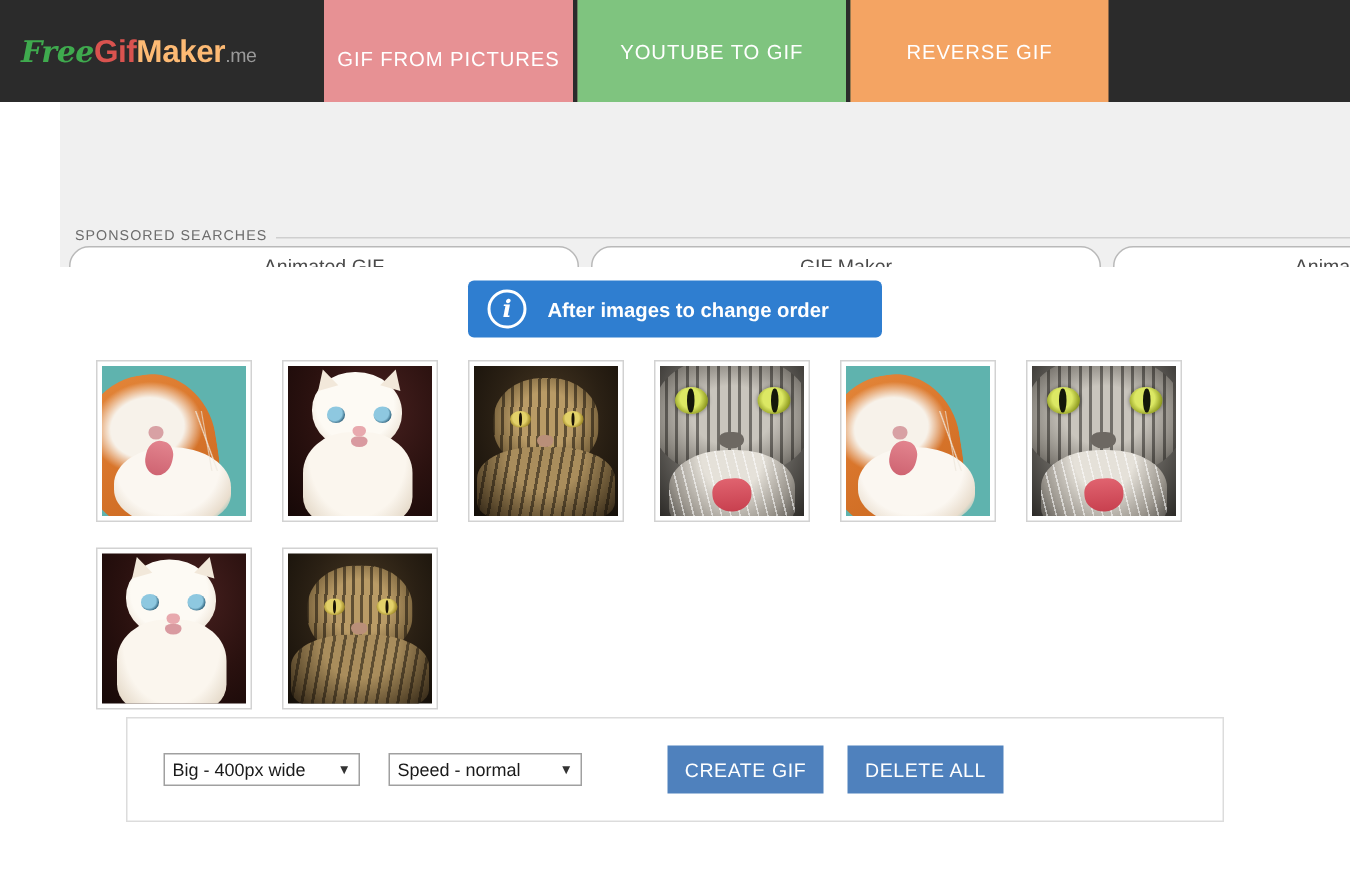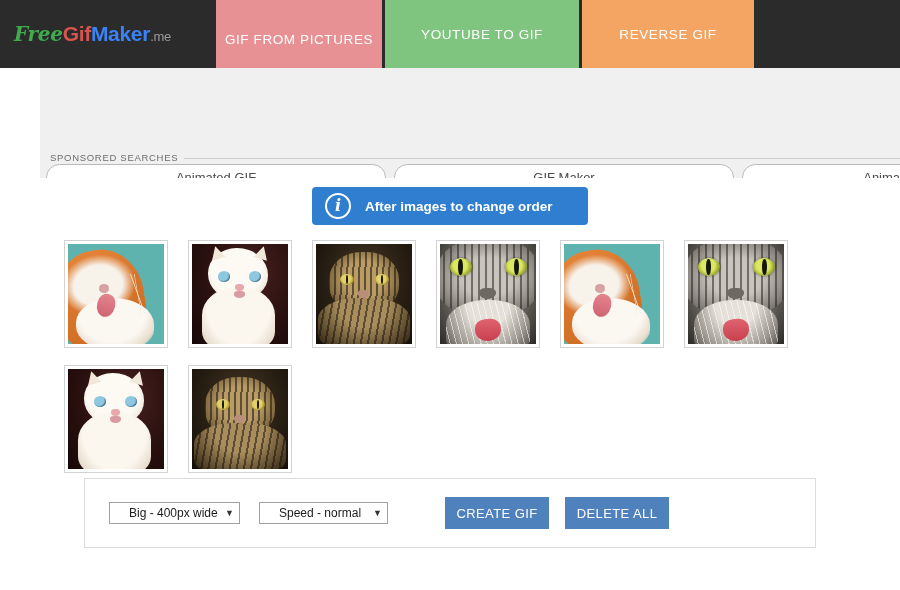--- a/index.html
+++ b/index.html
@@ -26,21 +26,21 @@
     letter-spacing: -0.3px;
     white-space: nowrap;
   }
   .logo .l-free {
     font-family: "DejaVu Serif", serif;
     font-style: italic;
     color: #3faa4e;
     font-size: 20px;
   }
   .logo .l-gif { color: #d9534f; }
-  .logo .l-maker { color: #3b82f6; }
+  .logo .l-maker { color: #fdba74; }
   .logo .l-me { color: #9a9a9a; font-size: 13px; font-weight: normal; }
 
   .navtabs {
     position: absolute;
     left: 216px; top: 0;
     height: 68px;
     display: flex;
     align-items: flex-start;
     border-radius: 17px;
   }
@@ -55,21 +55,21 @@
     cursor: pointer;
     border-right: 3px solid #2b2b2b;
     user-select: none;
   }
   .tab.t-active {
     height: 78px;
     background: #e79194;
     width: 169px;
     border-right: 3px solid #2b2b2b;
   }
-  .tab.t-green  { background: #7fc47f; width: 197px; }
+  .tab.t-green  { background: #7fc47f; width: 182px; }
   .tab.t-blue   { background: #7cb6c4; width: 171px; }
   .tab.t-orange { background: #f4a košice; }
   .tab.t-orange { background: #f4a463; width: 172px; border-right: none; }
 
   
   .sponsored {
     position: relative;
     width: 900px;
     height: 110px;
     background: #f0f0f0;
@@ -402,21 +402,21 @@
     margin-left: 24px;
     border: 1px solid #a0a0a0;
     background: #ffffff;
     font-size: 12px;
     color: #1a1a1a;
     font-family: "Liberation Sans", sans-serif;
     display: flex;
     align-items: center;
     cursor: pointer;
     position: relative;
-    padding-left: 19px;
+    padding-left: 5px;
   }
   .select-size  { width: 131px; }
   .select-speed { width: 129px; margin-left: 19px; }
   .select-box .caret {
     position: absolute;
     right: 5px;
     font-size: 9px;
     color: #333;
   }
   .btn {

